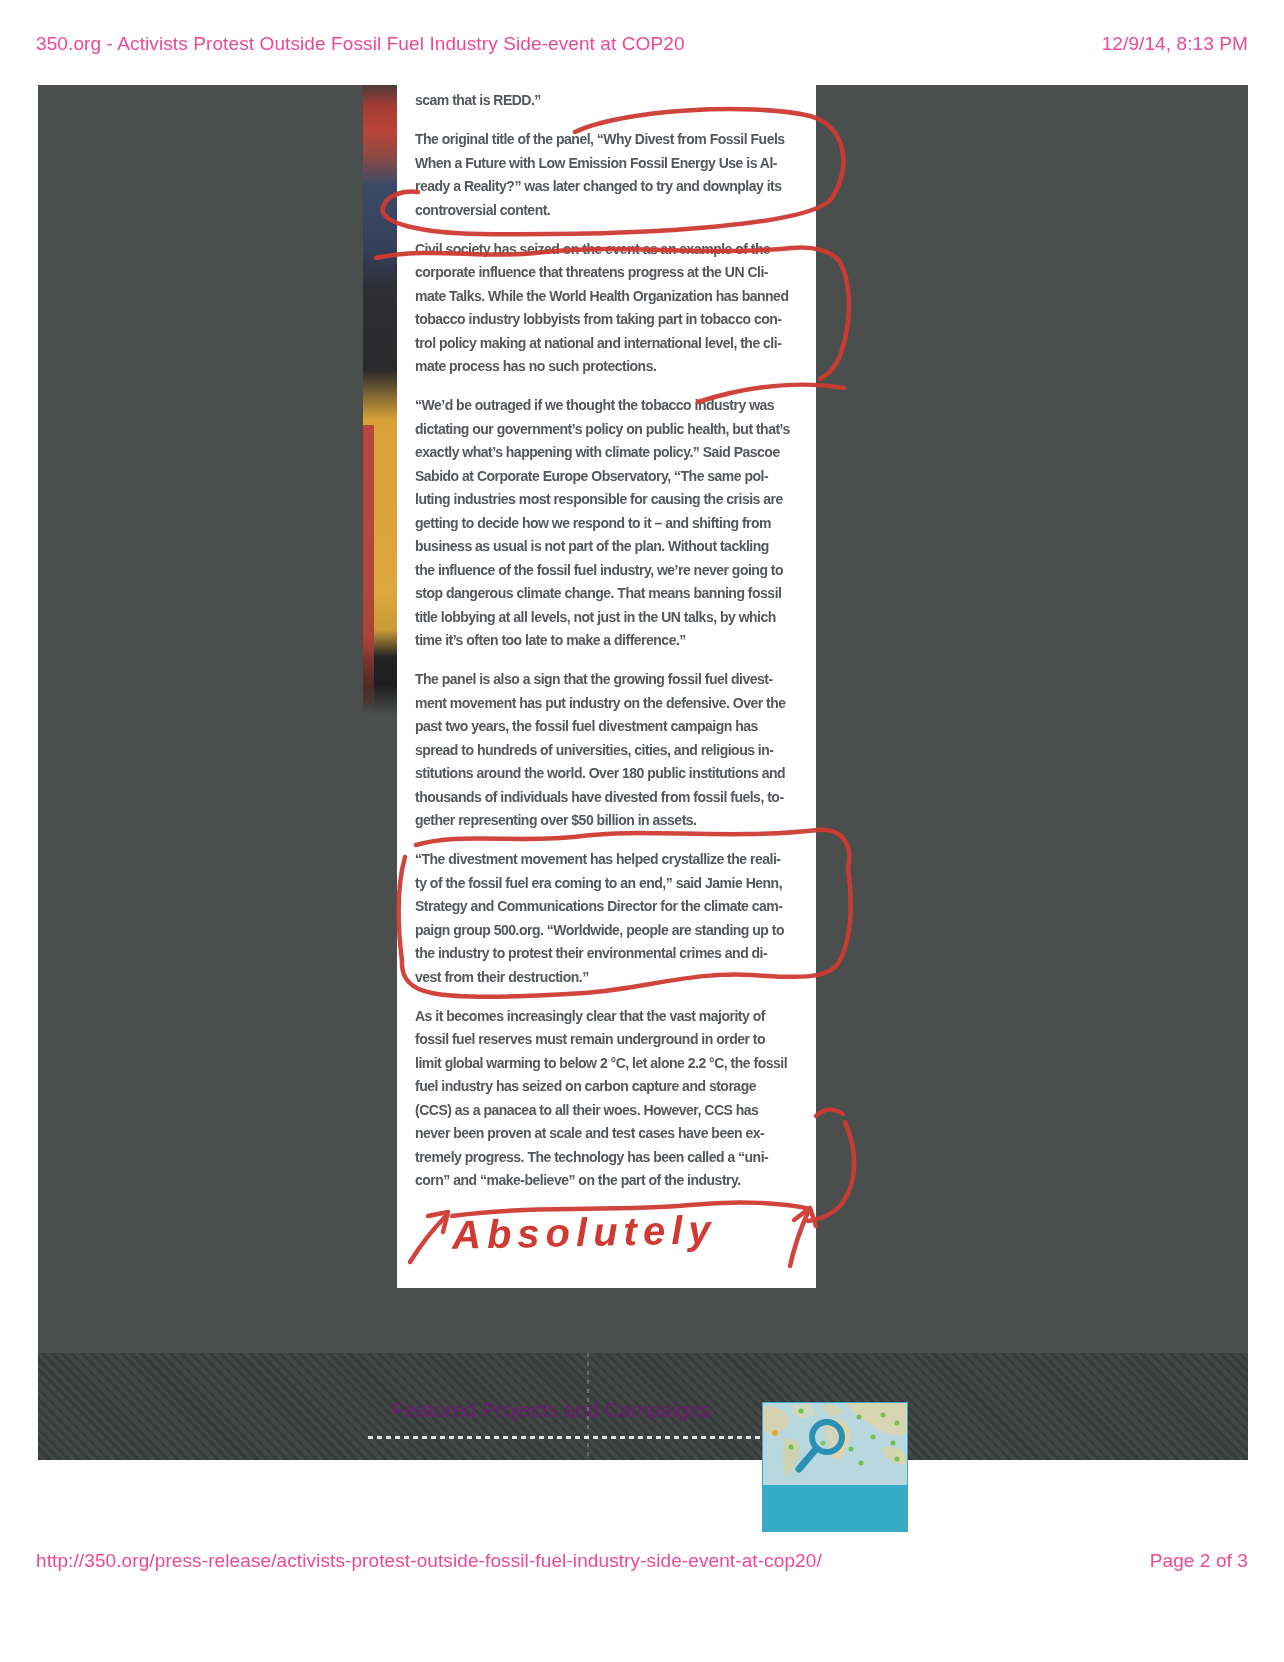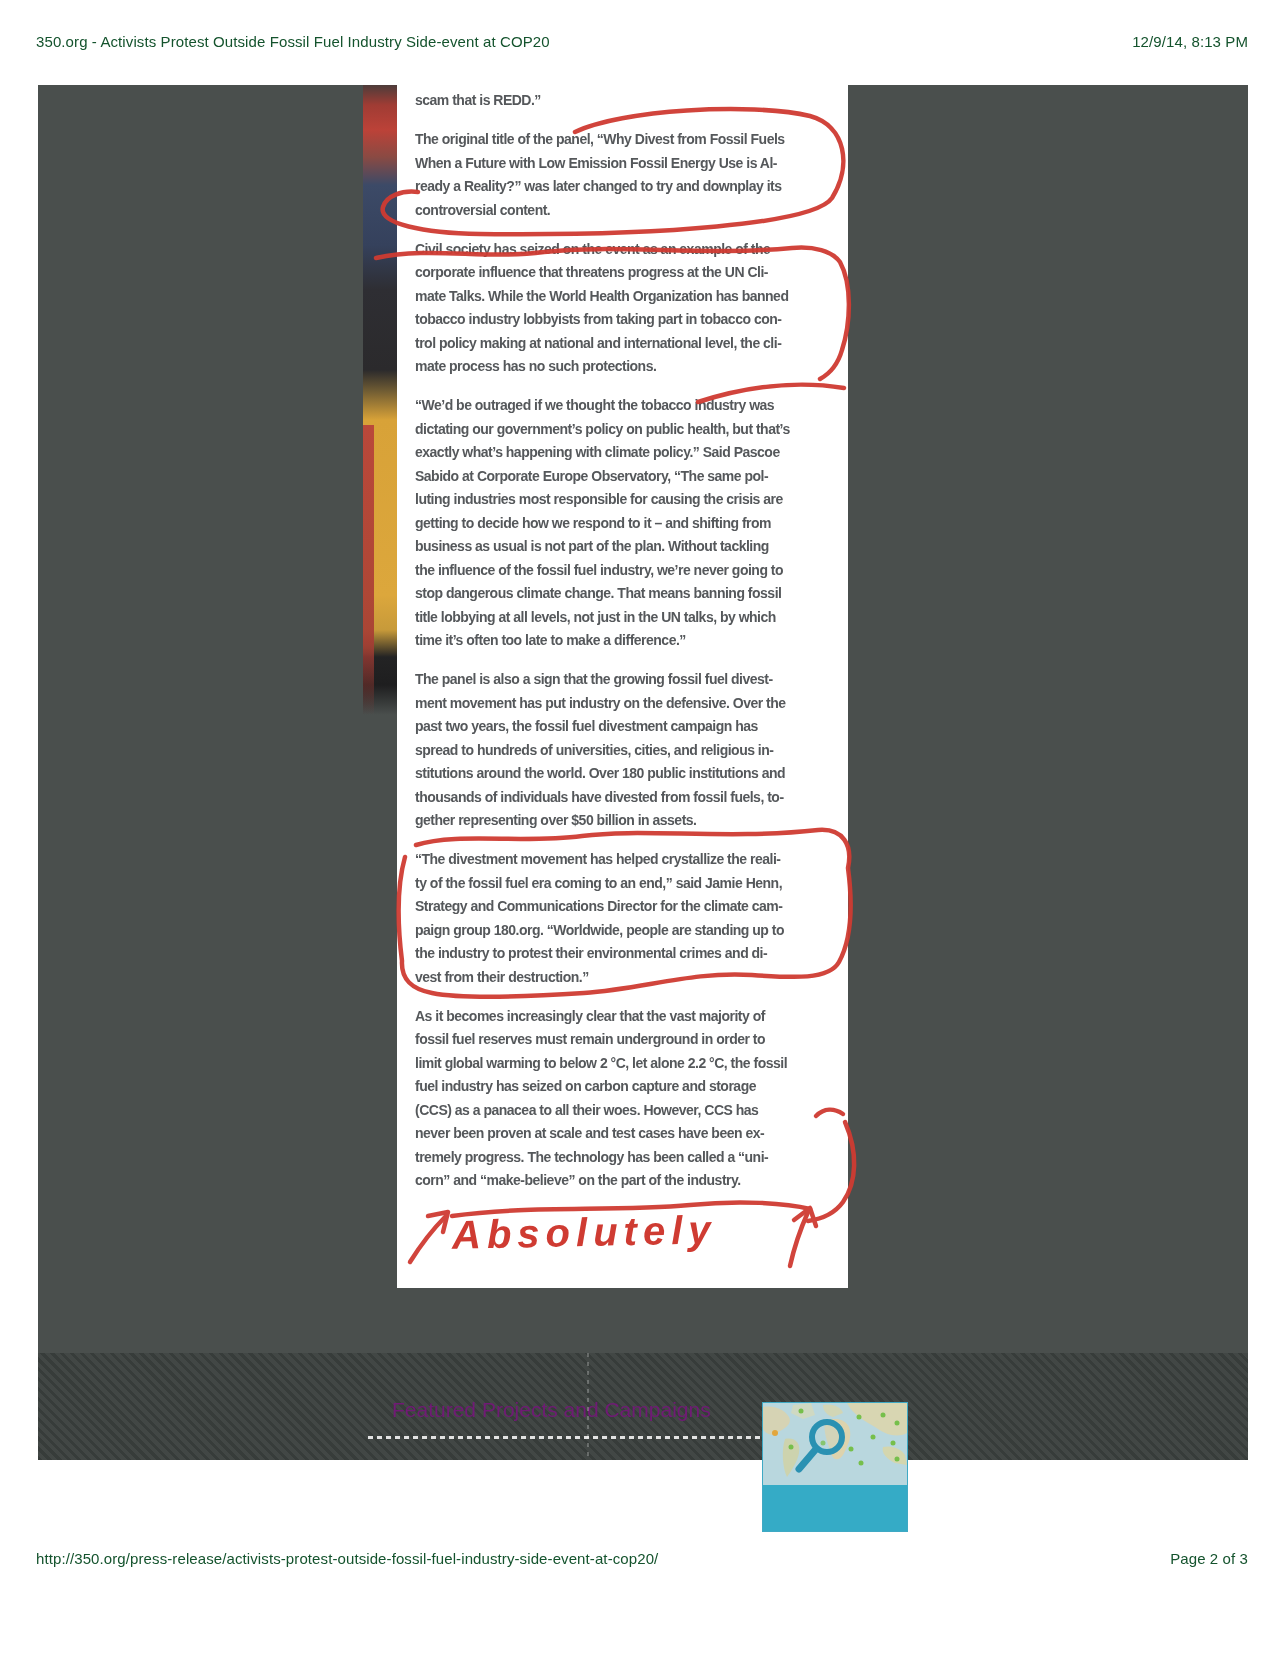--- a/index.html
+++ b/index.html
@@ -1,36 +1,36 @@
 <!DOCTYPE html>
 <html><head>
 <meta charset="utf-8">
 <style>
   html,body{margin:0;padding:0;background:#ffffff;}
   .page{position:relative;width:1284px;height:1662px;background:#ffffff;overflow:hidden;
         font-family:"Liberation Sans",sans-serif;}
   
-  .chrome{position:absolute;color:#14532d;font-size:15px;letter-spacing:0.1px;}
+  .chrome{position:absolute;color:#ec4899;font-size:19px;letter-spacing:0.1px;}
   .hdr-left{left:36px;top:33px;}
   .hdr-right{right:36px;top:33px;text-align:center;}
   .ftr-left{left:36px;top:1550px;text-align:center;}
   .ftr-right{right:36px;top:1550px;text-align:left;}
   
   .dark-main{position:absolute;left:38px;top:85px;width:1210px;height:1268px;background:#4a4f4d;}
   .dark-striped{position:absolute;left:38px;top:1353px;width:1210px;height:107px;
       background:repeating-linear-gradient(45deg,#373c3a 0 3px,#424745 3px 7px);}
   .photo-strip{position:absolute;left:363px;top:85px;width:34px;height:630px;
       background:linear-gradient(180deg,
         #4d3c3a 0px,#a03c34 20px,#bc4238 45px,#8a4a43 72px,
         #3c4a67 100px,#35415c 160px,#2e2e33 205px,#2b2a2c 285px,
         #6d5a33 305px,#d8a238 335px,#dca73c 510px,#c79a3a 545px,
         #232324 572px,#1e1e1f 600px,#4a4f4d 630px);}
   .photo-red-stripe{position:absolute;left:0;top:340px;width:11px;height:290px;
       background:linear-gradient(180deg,rgba(184,67,58,0.95) 0%,rgba(166,60,52,0.9) 75%,rgba(166,60,52,0));}
-  .article{position:absolute;left:397px;top:85px;width:451px;height:1203px;background:#ffffff;
+  .article{position:absolute;left:397px;top:85px;width:419px;height:1203px;background:#ffffff;
       box-sizing:border-box;padding:4px 8px 0 18px;}
   .article .paragraph{margin:0 0 15.5px 0;}
   .article .line{white-space:nowrap;line-height:23.5px;font-size:14px;font-weight:700;
       letter-spacing:-0.5px;color:#55585b;}
   
   .featured-heading{position:absolute;left:392px;top:1398px;color:#701a75;font-size:21px;
       font-weight:400;letter-spacing:0px;}
   .dotted-line{position:absolute;left:368px;top:1436px;width:392px;height:3px;opacity:.85;
       background:repeating-linear-gradient(90deg,#ffffff 0 5px,rgba(255,255,255,0) 5px 9px);}
   .vert-dash{position:absolute;left:587px;top:1353px;width:2px;height:104px;opacity:.3;
@@ -96,21 +96,21 @@
           <div class="line">past two years, the fossil fuel divestment campaign has</div>
           <div class="line">spread to hundreds of universities, cities, and religious in-</div>
           <div class="line">stitutions around the world. Over 180 public institutions and</div>
           <div class="line">thousands of individuals have divested from fossil fuels, to-</div>
           <div class="line">gether representing over $50 billion in assets.</div>
         </div>
         <div class="paragraph">
           <div class="line">“The divestment movement has helped crystallize the reali-</div>
           <div class="line">ty of the fossil fuel era coming to an end,” said Jamie Henn,</div>
           <div class="line">Strategy and Communications Director for the climate cam-</div>
-          <div class="line">paign group 180.org. “Worldwide, people are standing up to</div>
+          <div class="line">paign group 500.org. “Worldwide, people are standing up to</div>
           <div class="line">the industry to protest their environmental crimes and di-</div>
           <div class="line">vest from their destruction.”</div>
         </div>
         <div class="paragraph">
           <div class="line">As it becomes increasingly clear that the vast majority of</div>
           <div class="line">fossil fuel reserves must remain underground in order to</div>
           <div class="line">limit global warming to below 2 °C, let alone 2.2 °C, the fossil</div>
           <div class="line">fuel industry has seized on carbon capture and storage</div>
           <div class="line">(CCS) as a panacea to all their woes. However, CCS has</div>
           <div class="line">never been proven at scale and test cases have been ex-</div>

